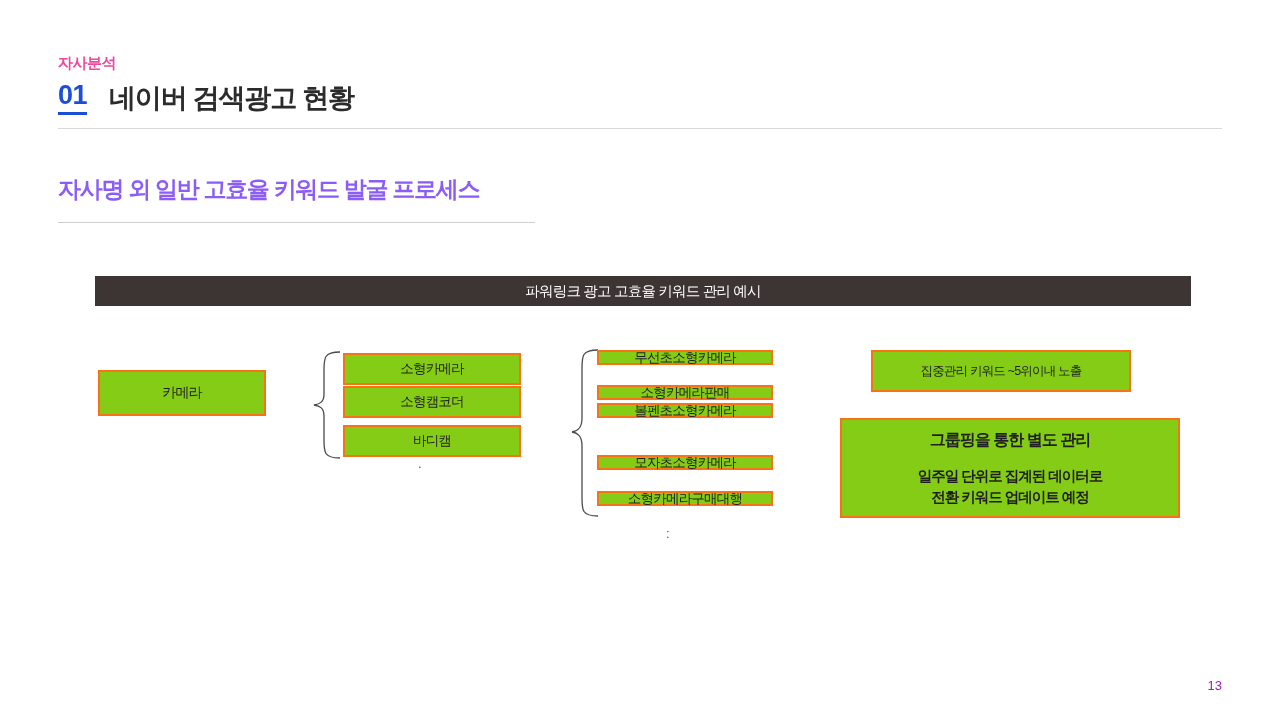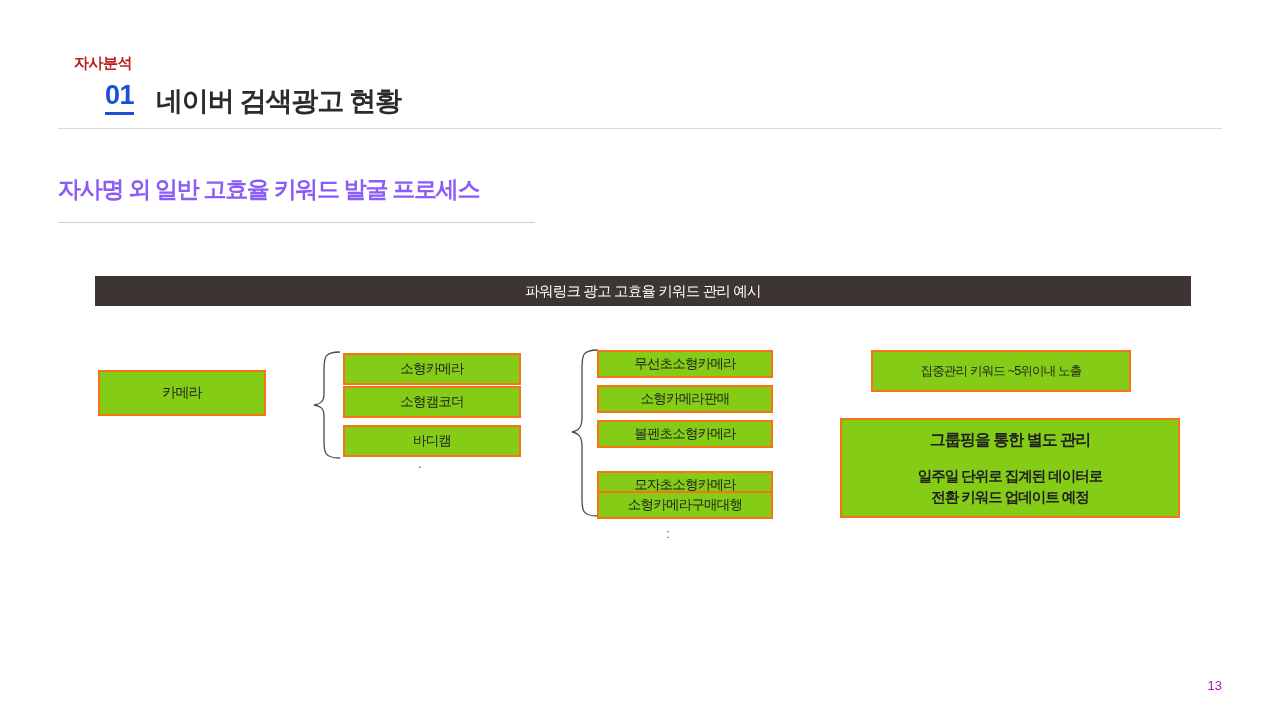--- a/index.html
+++ b/index.html
@@ -16,31 +16,29 @@
     overflow: hidden;
   }
 
   
   .eyebrow {
     position: absolute;
     left: 58px;
     top: 54px;
     font-size: 15px;
     font-weight: bold;
-    color: #b91c1c;
+    color: #ec4899;
     letter-spacing: -0.5px;
-    margin-left: 16px;
   }
   .title-row {
     position: absolute;
     left: 58px;
     top: 82px;
     display: flex;
-    align-items: flex-end;
-    margin-left: 47px;
+    align-items: center;
   }
   .title-num {
     font-size: 27px;
     font-weight: bold;
     color: #1a4fd6;
     letter-spacing: -0.5px;
     border-bottom: 3px solid #1a4fd6;
     padding-bottom: 3px;
     line-height: 1;
   }
@@ -120,25 +118,25 @@
     font-size: 14px;
   }
 
   
   .lv1 { left: 343px; width: 178px; height: 32px; }
   .lv1-a { top: 353px; }
   .lv1-b { top: 386px; }
   .lv1-c { top: 425px; }
 
   
-  .lv2 { left: 597px; width: 176px; height: 28px; }
+  .lv2 { left: 597px; width: 176px; height: 15px; }
   .lv2-a { top: 350px; }
   .lv2-b { top: 385px; }
-  .lv2-c { top: 420px; align-items: center; }
-  .lv2-d { top: 455px; margin-top: 16px; }
+  .lv2-c { top: 403px; align-items: center; }
+  .lv2-d { top: 455px; }
   .lv2-e { top: 491px; }
 
   
   .right-top {
     left: 871px;
     top: 350px;
     width: 260px;
     height: 42px;
     font-size: 12.5px;
   }

